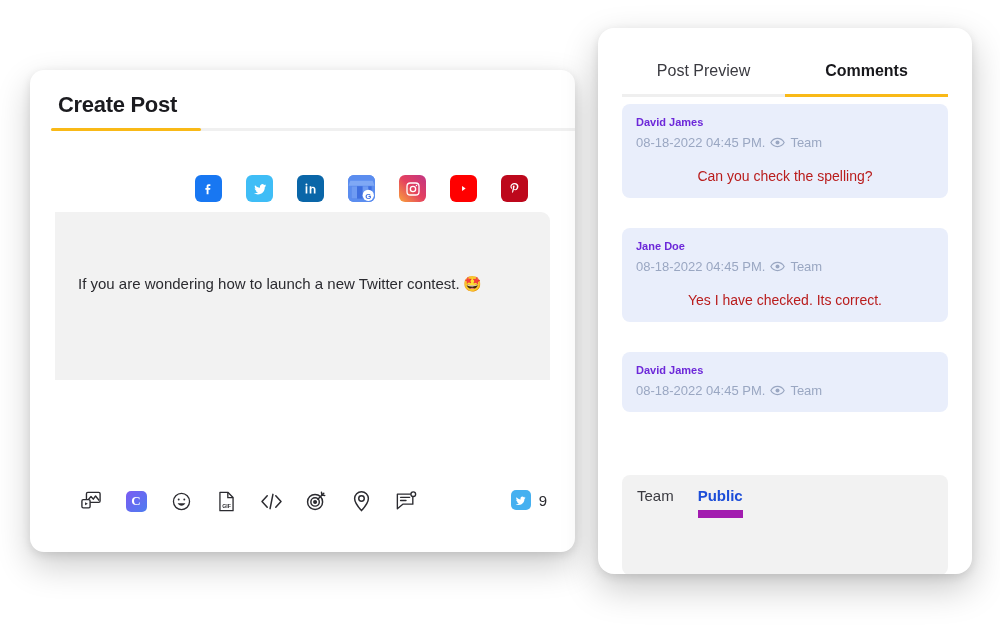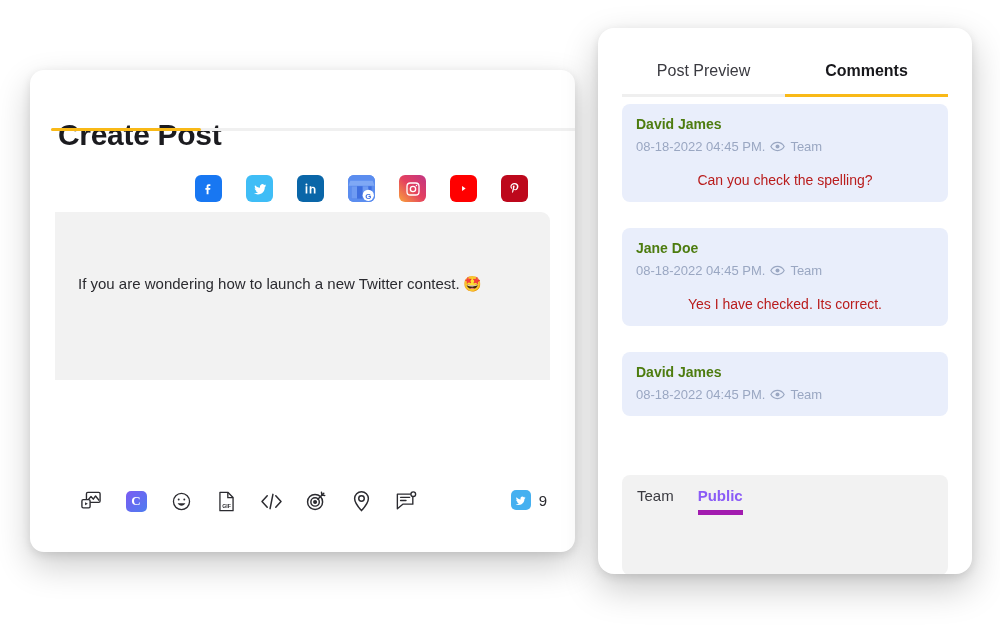--- a/index.html
+++ b/index.html
@@ -17,23 +17,22 @@
     position: absolute;
     left: 30px; top: 70px;
     width: 545px; height: 482px;
     background: #ffffff;
     border-radius: 14px;
     box-shadow: 0 14px 34px rgba(0,0,0,0.20), 0 3px 10px rgba(0,0,0,0.10);
     overflow: hidden;
   }
   .page-title {
     position: absolute; left: 28px; top: 22px;
-    font-size: 30px; font-weight: bold; color: #1b1b1f;
+    font-size: 22px; font-weight: bold; color: #1b1b1f;
     letter-spacing: -0.3px;
-    margin-top: 26px;
   }
   .title-rule {
     position: absolute; left: 21px; top: 58px;
     width: 525px; height: 3px; background: #f0f0f0; border-radius: 2px;
   }
   .title-rule-active {
     position: absolute; left: 21px; top: 58px;
     width: 150px; height: 3px; background: #f9b917; border-radius: 2px;
   }
 
@@ -118,35 +117,35 @@
   .rc-tab.active { font-weight: bold; color: #18181c; }
   .rc-tabline { position: absolute; left: 24px; top: 66px; width: 326px; height: 3px; background: #efefef; }
   .rc-tabline-active { position: absolute; left: 187px; top: 66px; width: 163px; height: 3px; background: #f9b917; }
 
   .comment {
     position: absolute; left: 24px;
     width: 326px;
     background: #e9eefb; border-radius: 8px;
     padding: 12px 14px 14px 14px;
   }
-  .c-author { font-size: 14px; font-weight: bold; color: #4d7c0f; }
+  .c-author { font-size: 11px; font-weight: bold; color: #6d28d9; }
   .c-meta { font-size: 13px; color: #9aa7c2; margin-top: 7px;
             display: flex; align-items: center; gap: 5px; }
   .c-meta svg { display: block; }
   .c-text { font-size: 14px; color: #b91c1c; margin-top: 18px; text-align: center; }
   .c-text b { font-weight: bold; }
 
   .compose {
     position: absolute; left: 24px; top: 447px;
     width: 326px; height: 100px;
     background: #f2f2f2; border-radius: 8px;
   }
   .cp-tabs { position: absolute; left: 15px; top: 12px; display: flex; gap: 24px; }
   .cp-tab { font-size: 15px; color: #3a3a40; cursor: pointer; padding-bottom: 6px; }
-  .cp-tab.active { font-weight: bold; color: #8b5cf6; border-bottom: 5px solid #a21caf; }
+  .cp-tab.active { font-weight: bold; color: #1d4ed8; border-bottom: 8px solid #a21caf; }
   .send-btn {
     position: absolute; right: 15px; bottom: 13px;
     width: 76px; height: 38px;
     border: 2px solid #1768e5; border-radius: 7px; background: #fff;
     display: flex; align-items: center; justify-content: center;
     font-size: 15px; font-weight: bold; color: #1768e5; cursor: pointer;
   }
 </style>
 </head>
 <body>

